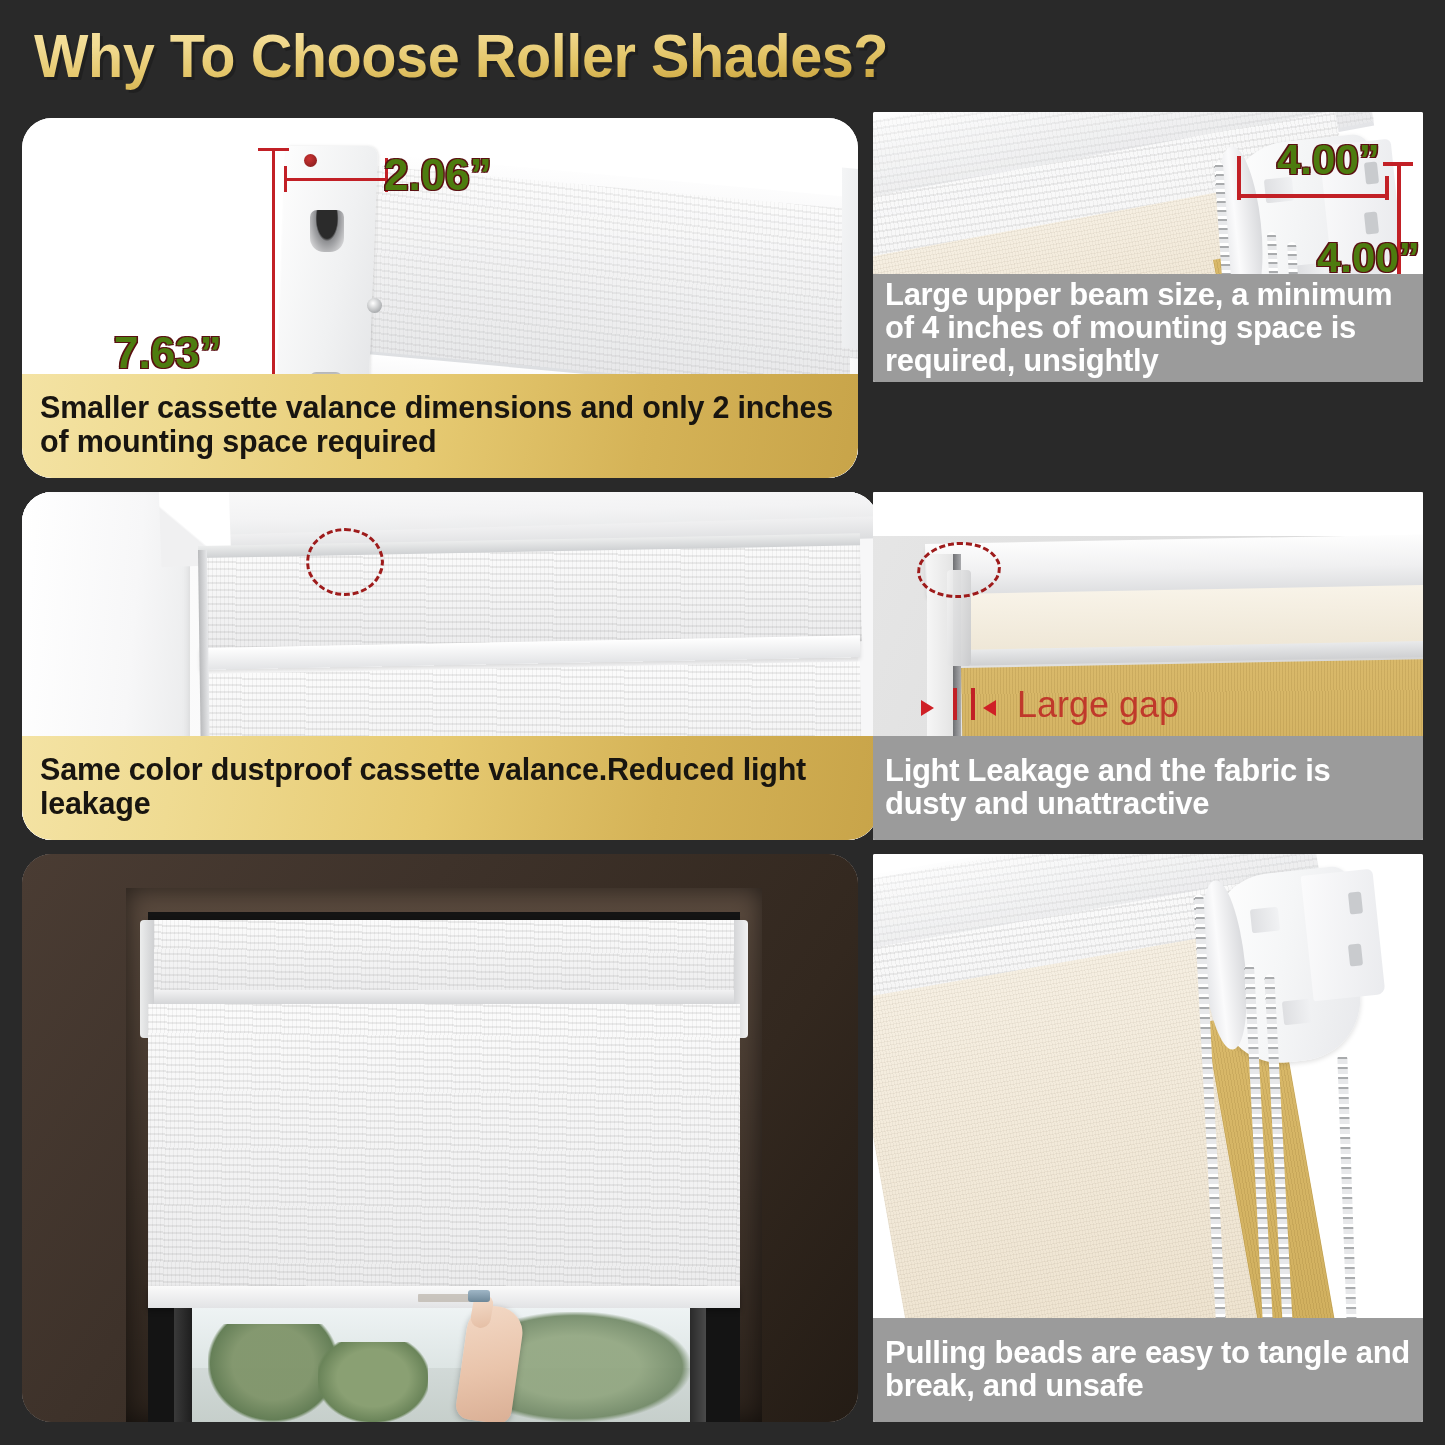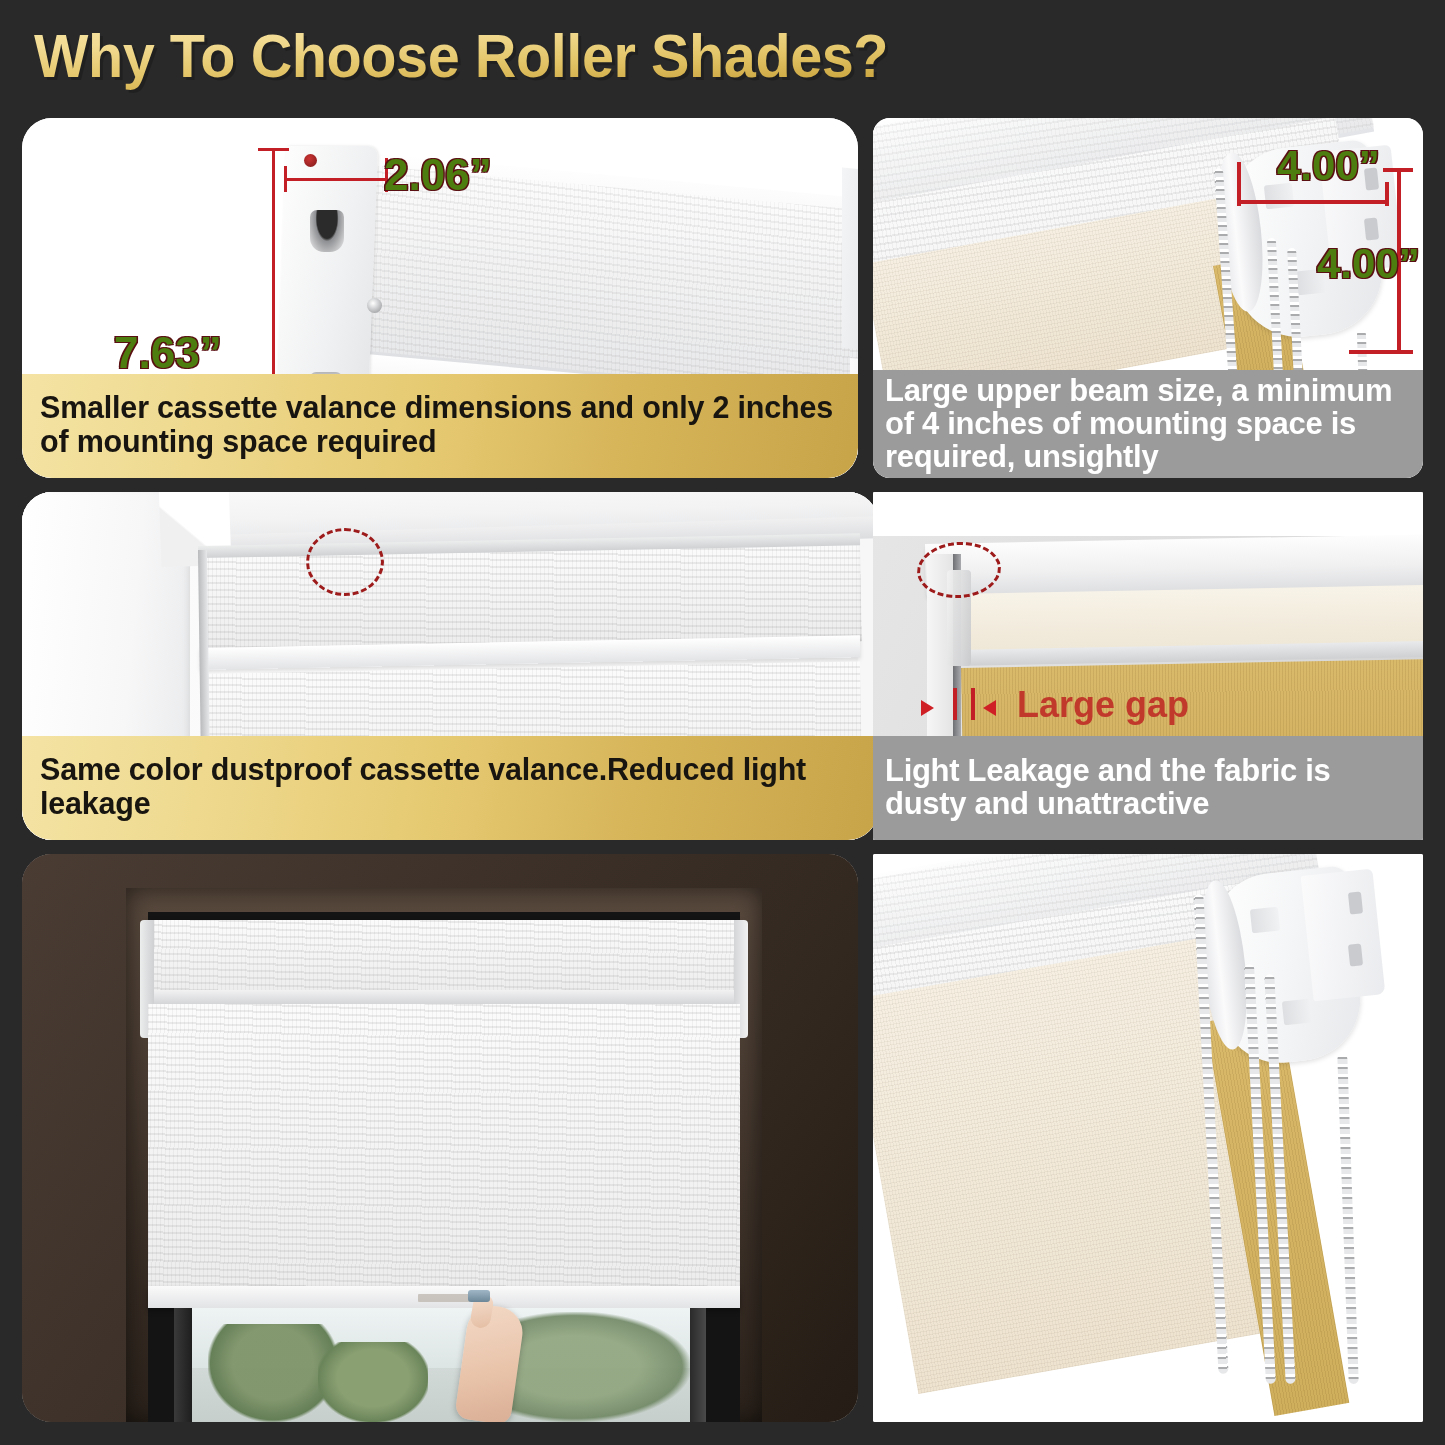--- a/index.html
+++ b/index.html
@@ -173,21 +173,21 @@
     <div class="dim-line" style="left:363px;top:40px;width:3px;height:34px;"></div>
     <div class="dim-label" style="left:362px;top:32px;font-size:44px;">2.06”</div>
 
   </div>
 
   <div class="cap gold" style="height:104px;">
     <div class="cap-text">Smaller cassette valance dimensions and only 2 inches of mounting space required</div>
   </div>
 </div>
 
-<div class="panel right" style="left:873px;top:118px;width:550px;height:360px;border-radius:17px;">
+<div class="panel right" style="left:873px;top:112px;width:550px;height:270px;">
   <div class="photo" style="background:#ffffff;">
 
     <div style="position:absolute;left:-20px;top:10px;width:530px;height:100px;
         background:linear-gradient(176deg,#ffffff,#f2f3f4 45%,#e3e4e7);
         transform:rotate(-10.5deg);transform-origin:left bottom;"></div>
     <div class="fabric-white" style="position:absolute;left:-20px;top:14px;width:530px;height:92px;
         transform:rotate(-10.5deg);transform-origin:left bottom;opacity:.6;"></div>
 
     <div class="fabric-white" style="position:absolute;left:-20px;top:88px;width:490px;height:190px;
         transform:rotate(-10.5deg);transform-origin:left top;opacity:.9;"></div>
@@ -321,21 +321,21 @@
 
     <div style="position:absolute;left:74px;top:78px;width:24px;height:96px;
         background:linear-gradient(95deg,#f2f2f2,#c9cacc);border-radius:4px;opacity:.95;"></div>
 
     <div class="dash-ellipse" style="left:44px;top:50px;width:78px;height:50px;transform:rotate(-4deg);"></div>
 
     <div class="arrow-r" style="left:48px;top:208px;"></div>
     <div class="dim-line" style="left:80px;top:196px;width:4px;height:32px;"></div>
     <div class="dim-line" style="left:98px;top:196px;width:4px;height:32px;"></div>
     <div class="arrow-l" style="left:110px;top:208px;"></div>
-    <div class="ann-text" style="left:144px;top:192px;font-size:36px;font-weight:bold;">Large gap</div>
+    <div class="ann-text" style="left:144px;top:192px;font-size:36px;font-weight:normal;">Large gap</div>
   </div>
 
   <div class="cap gray" style="height:104px;">
     <div class="cap-text">Light Leakage and the fabric is dusty and unattractive</div>
   </div>
 </div>
 
 <div class="panel left" style="left:22px;top:854px;width:836px;height:568px;">
   <div class="photo" style="background:#3b2f28;">
 
@@ -430,13 +430,16 @@
         background:repeating-linear-gradient(180deg,#ffffff 0 3px,#a9abad 3px 5px,#e7e8ea 5px 10px);
         border-radius:5px;transform:rotate(-3deg);"></div>
     <div style="position:absolute;left:402px;top:120px;width:10px;height:410px;
         background:repeating-linear-gradient(180deg,#ffffff 0 3px,#a9abad 3px 5px,#e7e8ea 5px 10px);
         border-radius:5px;transform:rotate(-3deg);"></div>
     <div style="position:absolute;left:470px;top:200px;width:10px;height:330px;
         background:repeating-linear-gradient(180deg,#ffffff 0 3px,#a9abad 3px 5px,#e7e8ea 5px 10px);
         border-radius:5px;transform:rotate(-2deg);"></div>
   </div>
 
+  <div class="cap gray" style="height:104px;">
+    <div class="cap-text">Pulling beads are easy to tangle and break, and unsafe</div>
+  </div>
 </div>
 
 </body></html>

